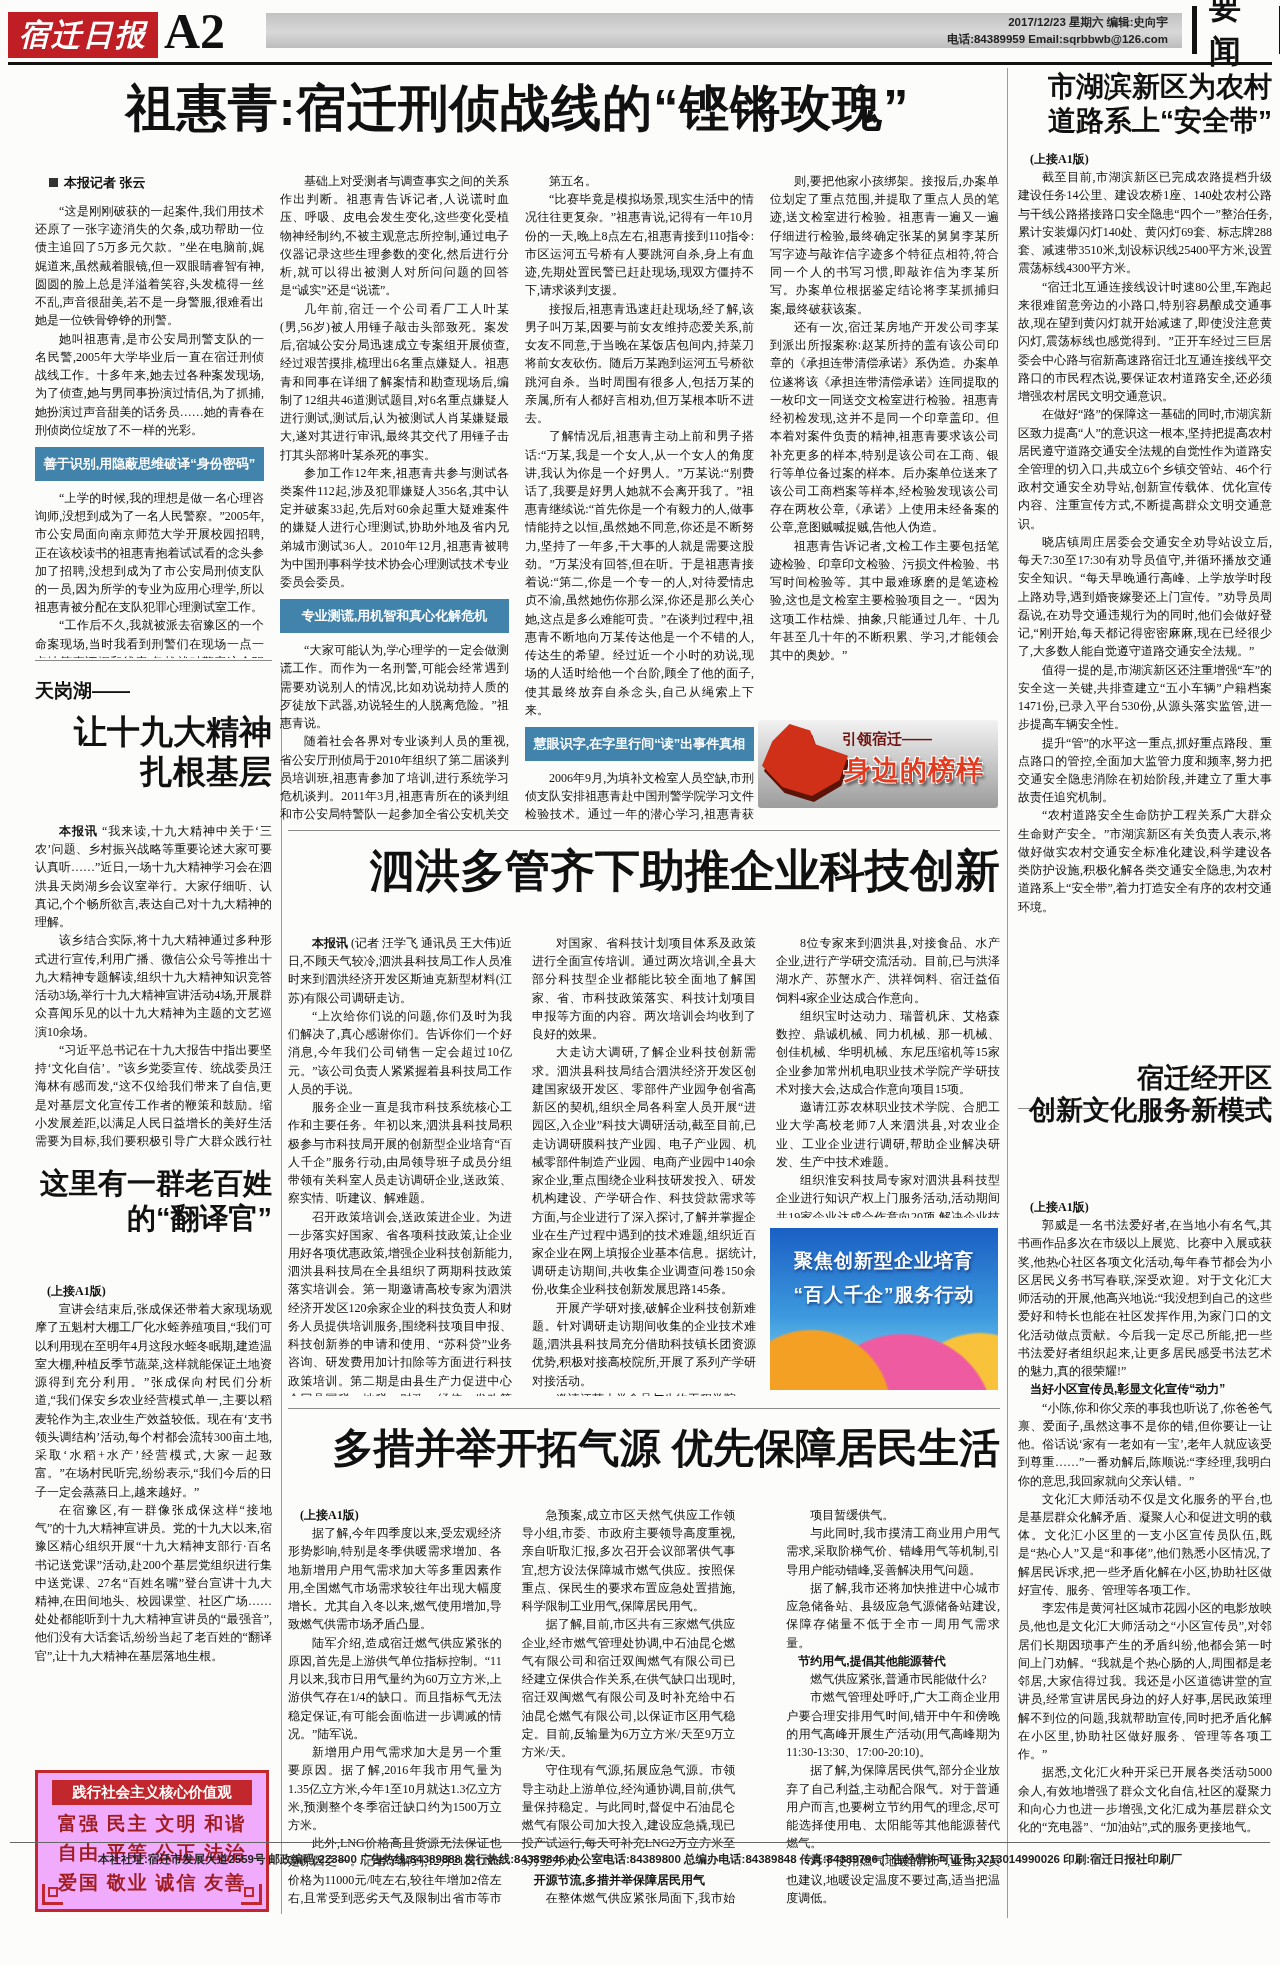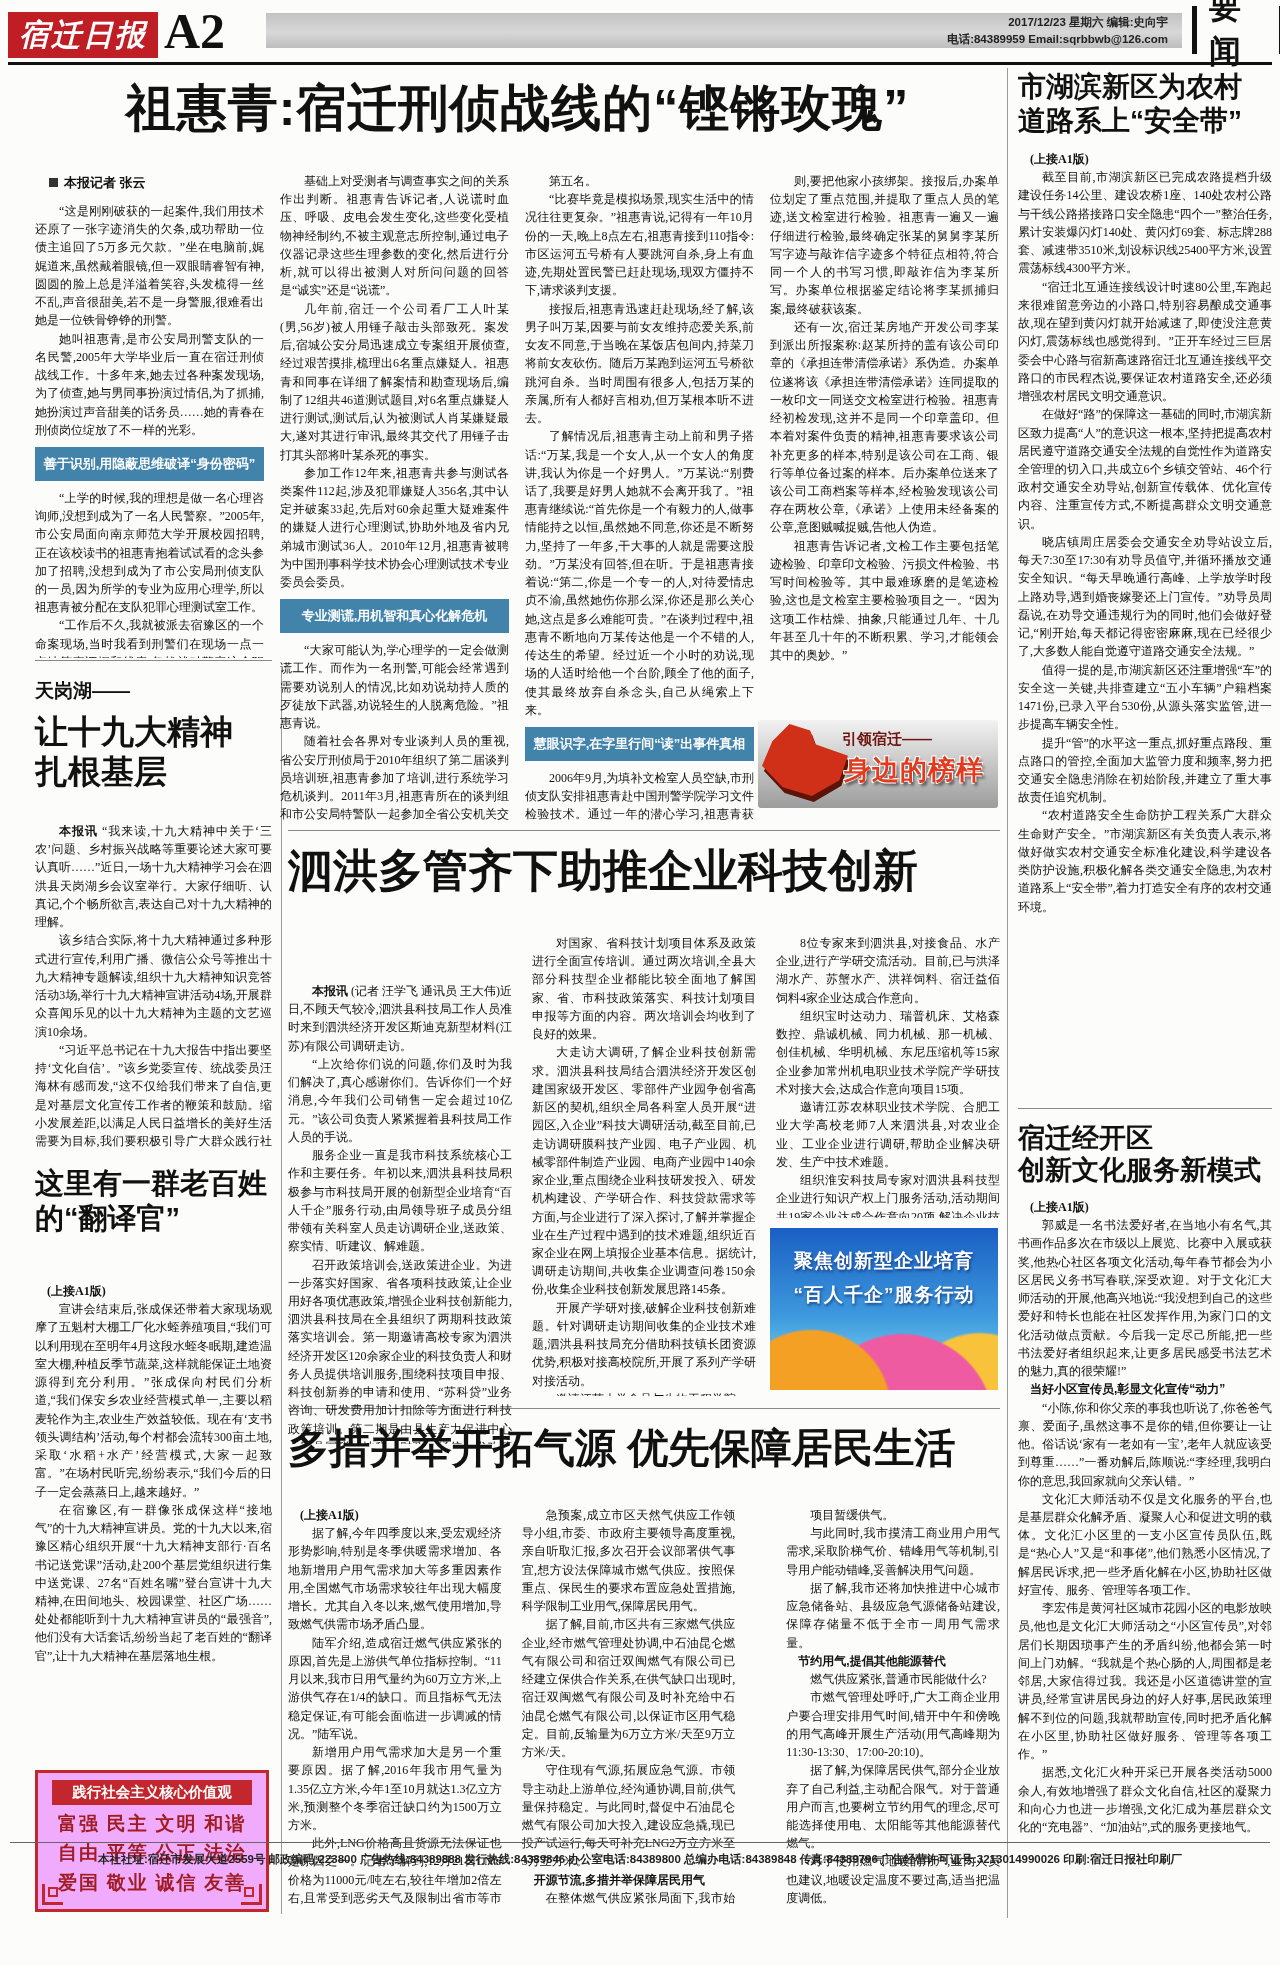--- a/index.html
+++ b/index.html
@@ -18,21 +18,21 @@
   .section-box{position:absolute;left:1192px;top:6px;width:82px;height:48px;border-left:5px solid #111;
                border-right:1px solid #111;display:flex;align-items:center;justify-content:center;}
   .section-box span{font-size:32px;font-weight:bold;letter-spacing:12px;padding-left:12px;font-family:"Liberation Serif",serif;}
   .rule-top{position:absolute;left:8px;top:62px;width:1264px;height:3px;background:#111;}
   
   .vr{position:absolute;width:1px;background:#9a9a9a;}
   .hr{position:absolute;height:1px;background:#8a8a8a;}
   
   .h-main{position:absolute;left:35px;top:80px;width:965px;text-align:center;font-size:50px;font-weight:900;
           font-family:"Liberation Sans",sans-serif;letter-spacing:1px;line-height:1.15;}
-  .h-center{position:absolute;text-align:left;font-weight:900;font-family:"Liberation Sans",sans-serif;line-height:1.2;}
+  .h-center{position:absolute;text-align:right;font-weight:900;font-family:"Liberation Sans",sans-serif;line-height:1.2;}
   
   .cols{position:absolute;display:flex;}
   .col{overflow:hidden;}
   .col p{margin:0;text-indent:2em;text-align:justify;font-size:12px;line-height:1.52;}
   .col p.cont{font-weight:bold;text-indent:1em;}
   .col p.blue-sub{background:#4183ab;color:#fff;font-family:"Liberation Sans",sans-serif;font-weight:bold;
                   font-size:13px;text-indent:0;text-align:center;padding:7px 2px;margin:8px 0;}
   .col p.bold-sub{font-weight:bold;text-indent:1em;font-family:"Liberation Sans",sans-serif;font-size:12px;}
   .byline{font-weight:bold;font-size:13px;margin:2px 0 10px 14px;font-family:"Liberation Sans",sans-serif;}
   .sq{display:inline-block;width:9px;height:9px;background:#333;margin-right:6px;}
@@ -143,21 +143,21 @@
 
   <div class="banner">
     <div class="map"></div>
     <div class="map2"></div>
     <div class="bk">引领宿迁——</div>
     <div class="bt">身边的榜样</div>
   </div>
 
   <div class="h-center" style="left:288px;top:844px;width:712px;font-size:45px;">泗洪多管齐下助推企业科技创新</div>
   <div class="cols" style="left:288px;top:934px;width:712px;gap:20px;">
-    <div class="col" style="width:224px;height:462px;margin-top:48px;">
+    <div class="col" style="width:224px;height:462px;">
         <div>
           <p><b>本报讯 </b>(记者 汪学飞 通讯员 王大伟)近日,不顾天气较冷,泗洪县科技局工作人员准时来到泗洪经济开发区斯迪克新型材料(江苏)有限公司调研走访。</p>
           <p>“上次给你们说的问题,你们及时为我们解决了,真心感谢你们。告诉你们一个好消息,今年我们公司销售一定会超过10亿元。”该公司负责人紧紧握着县科技局工作人员的手说。</p>
           <p>服务企业一直是我市科技系统核心工作和主要任务。年初以来,泗洪县科技局积极参与市科技局开展的创新型企业培育“百人千企”服务行动,由局领导班子成员分组带领有关科室人员走访调研企业,送政策、察实情、听建议、解难题。</p>
           <p>召开政策培训会,送政策进企业。为进一步落实好国家、省各项科技政策,让企业用好各项优惠政策,增强企业科技创新能力,泗洪县科技局在全县组织了两期科技政策落实培训会。第一期邀请高校专家为泗洪经济开发区120余家企业的科技负责人和财务人员提供培训服务,围绕科技项目申报、科技创新券的申请和使用、“苏科贷”业务咨询、研发费用加计扣除等方面进行科技政策培训。第二期是由县生产力促进中心会同县国税、地税、财政、经信、发改等相关部门业务人员,</p>
         </div>
       </div>
     <div class="col" style="width:224px;height:462px;">
         <div>
           <p>对国家、省科技计划项目体系及政策进行全面宣传培训。通过两次培训,全县大部分科技型企业都能比较全面地了解国家、省、市科技政策落实、科技计划项目申报等方面的内容。两次培训会均收到了良好的效果。</p>
@@ -260,21 +260,21 @@
         <p>截至目前,市湖滨新区已完成农路提档升级建设任务14公里、建设农桥1座、140处农村公路与干线公路搭接路口安全隐患“四个一”整治任务,累计安装爆闪灯140处、黄闪灯69套、标志牌288套、减速带3510米,划设标识线25400平方米,设置震荡标线4300平方米。</p>
         <p>“宿迁北互通连接线设计时速80公里,车跑起来很难留意旁边的小路口,特别容易酿成交通事故,现在望到黄闪灯就开始减速了,即使没注意黄闪灯,震荡标线也感觉得到。”正开车经过三巨居委会中心路与宿新高速路宿迁北互通连接线平交路口的市民程杰说,要保证农村道路安全,还必须增强农村居民文明交通意识。</p>
         <p>在做好“路”的保障这一基础的同时,市湖滨新区致力提高“人”的意识这一根本,坚持把提高农村居民遵守道路交通安全法规的自觉性作为道路安全管理的切入口,共成立6个乡镇交管站、46个行政村交通安全劝导站,创新宣传载体、优化宣传内容、注重宣传方式,不断提高群众文明交通意识。</p>
         <p>晓店镇周庄居委会交通安全劝导站设立后,每天7:30至17:30有劝导员值守,并循环播放交通安全知识。“每天早晚通行高峰、上学放学时段上路劝导,遇到婚丧嫁娶还上门宣传。”劝导员周磊说,在劝导交通违规行为的同时,他们会做好登记,“刚开始,每天都记得密密麻麻,现在已经很少了,大多数人能自觉遵守道路交通安全法规。”</p>
         <p>值得一提的是,市湖滨新区还注重增强“车”的安全这一关键,共排查建立“五小车辆”户籍档案1471份,已录入平台530份,从源头落实监管,进一步提高车辆安全性。</p>
         <p>提升“管”的水平这一重点,抓好重点路段、重点路口的管控,全面加大监管力度和频率,努力把交通安全隐患消除在初始阶段,并建立了重大事故责任追究机制。</p>
         <p>“农村道路安全生命防护工程关系广大群众生命财产安全。”市湖滨新区有关负责人表示,将做好做实农村交通安全标准化建设,科学建设各类防护设施,积极化解各类交通安全隐患,为农村道路系上“安全带”,着力打造安全有序的农村交通环境。</p>
       </div>
     </div>
 
-  <div class="h-center" style="left:1018px;top:1122px;width:254px;font-size:27px;">
+  <div class="h-center" style="left:1018px;top:1062px;width:254px;font-size:27px;">
     <div>宿迁经开区</div>
     <div>创新文化服务新模式</div>
   </div>
   <div class="col" style="position:absolute;left:1018px;top:1198px;width:254px;height:716px;">
       <div>
         <p class="cont">(上接A1版)</p>
         <p>郭威是一名书法爱好者,在当地小有名气,其书画作品多次在市级以上展览、比赛中入展或获奖,他热心社区各项文化活动,每年春节都会为小区居民义务书写春联,深受欢迎。对于文化汇大师活动的开展,他高兴地说:“我没想到自己的这些爱好和特长也能在社区发挥作用,为家门口的文化活动做点贡献。今后我一定尽己所能,把一些书法爱好者组织起来,让更多居民感受书法艺术的魅力,真的很荣耀!”</p>
         <p class="bold-sub">当好小区宣传员,彰显文化宣传“动力”</p>
         <p>“小陈,你和你父亲的事我也听说了,你爸爸气禀、爱面子,虽然这事不是你的错,但你要让一让他。俗话说‘家有一老如有一宝’,老年人就应该受到尊重……”一番劝解后,陈顺说:“李经理,我明白你的意思,我回家就向父亲认错。”</p>
         <p>文化汇大师活动不仅是文化服务的平台,也是基层群众化解矛盾、凝聚人心和促进文明的载体。文化汇小区里的一支小区宣传员队伍,既是“热心人”又是“和事佬”,他们熟悉小区情况,了解居民诉求,把一些矛盾化解在小区,协助社区做好宣传、服务、管理等各项工作。</p>

